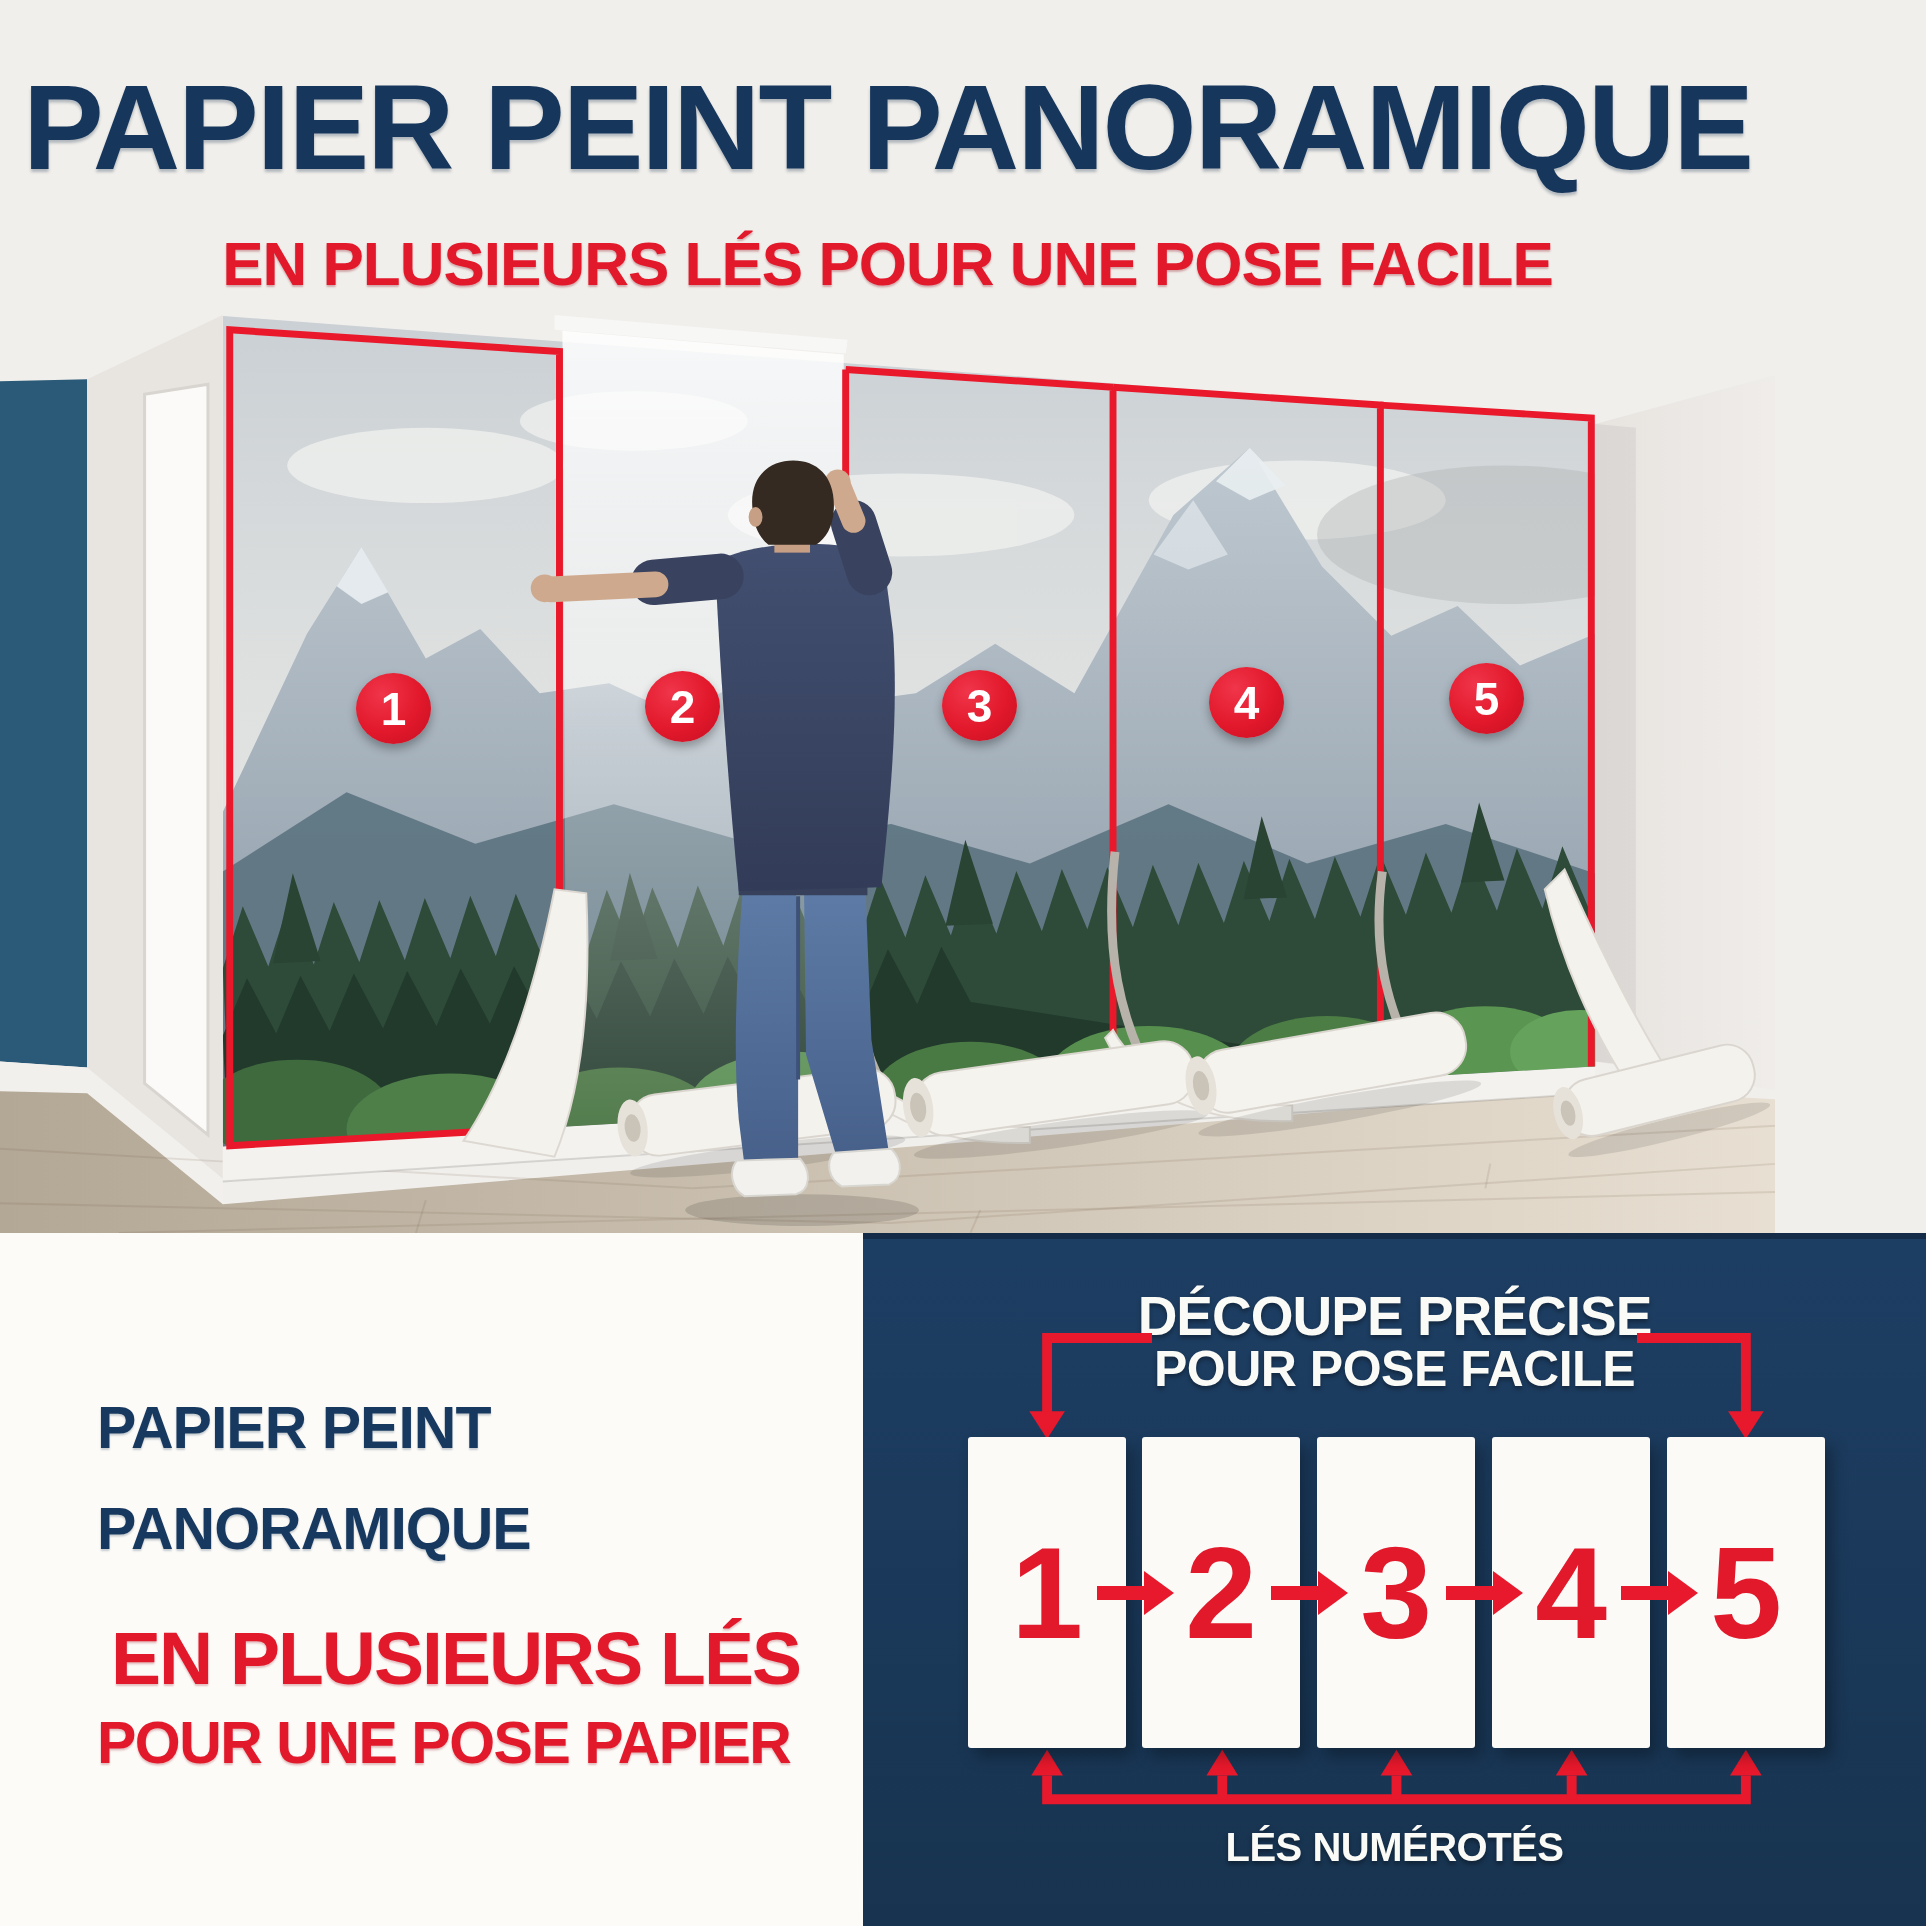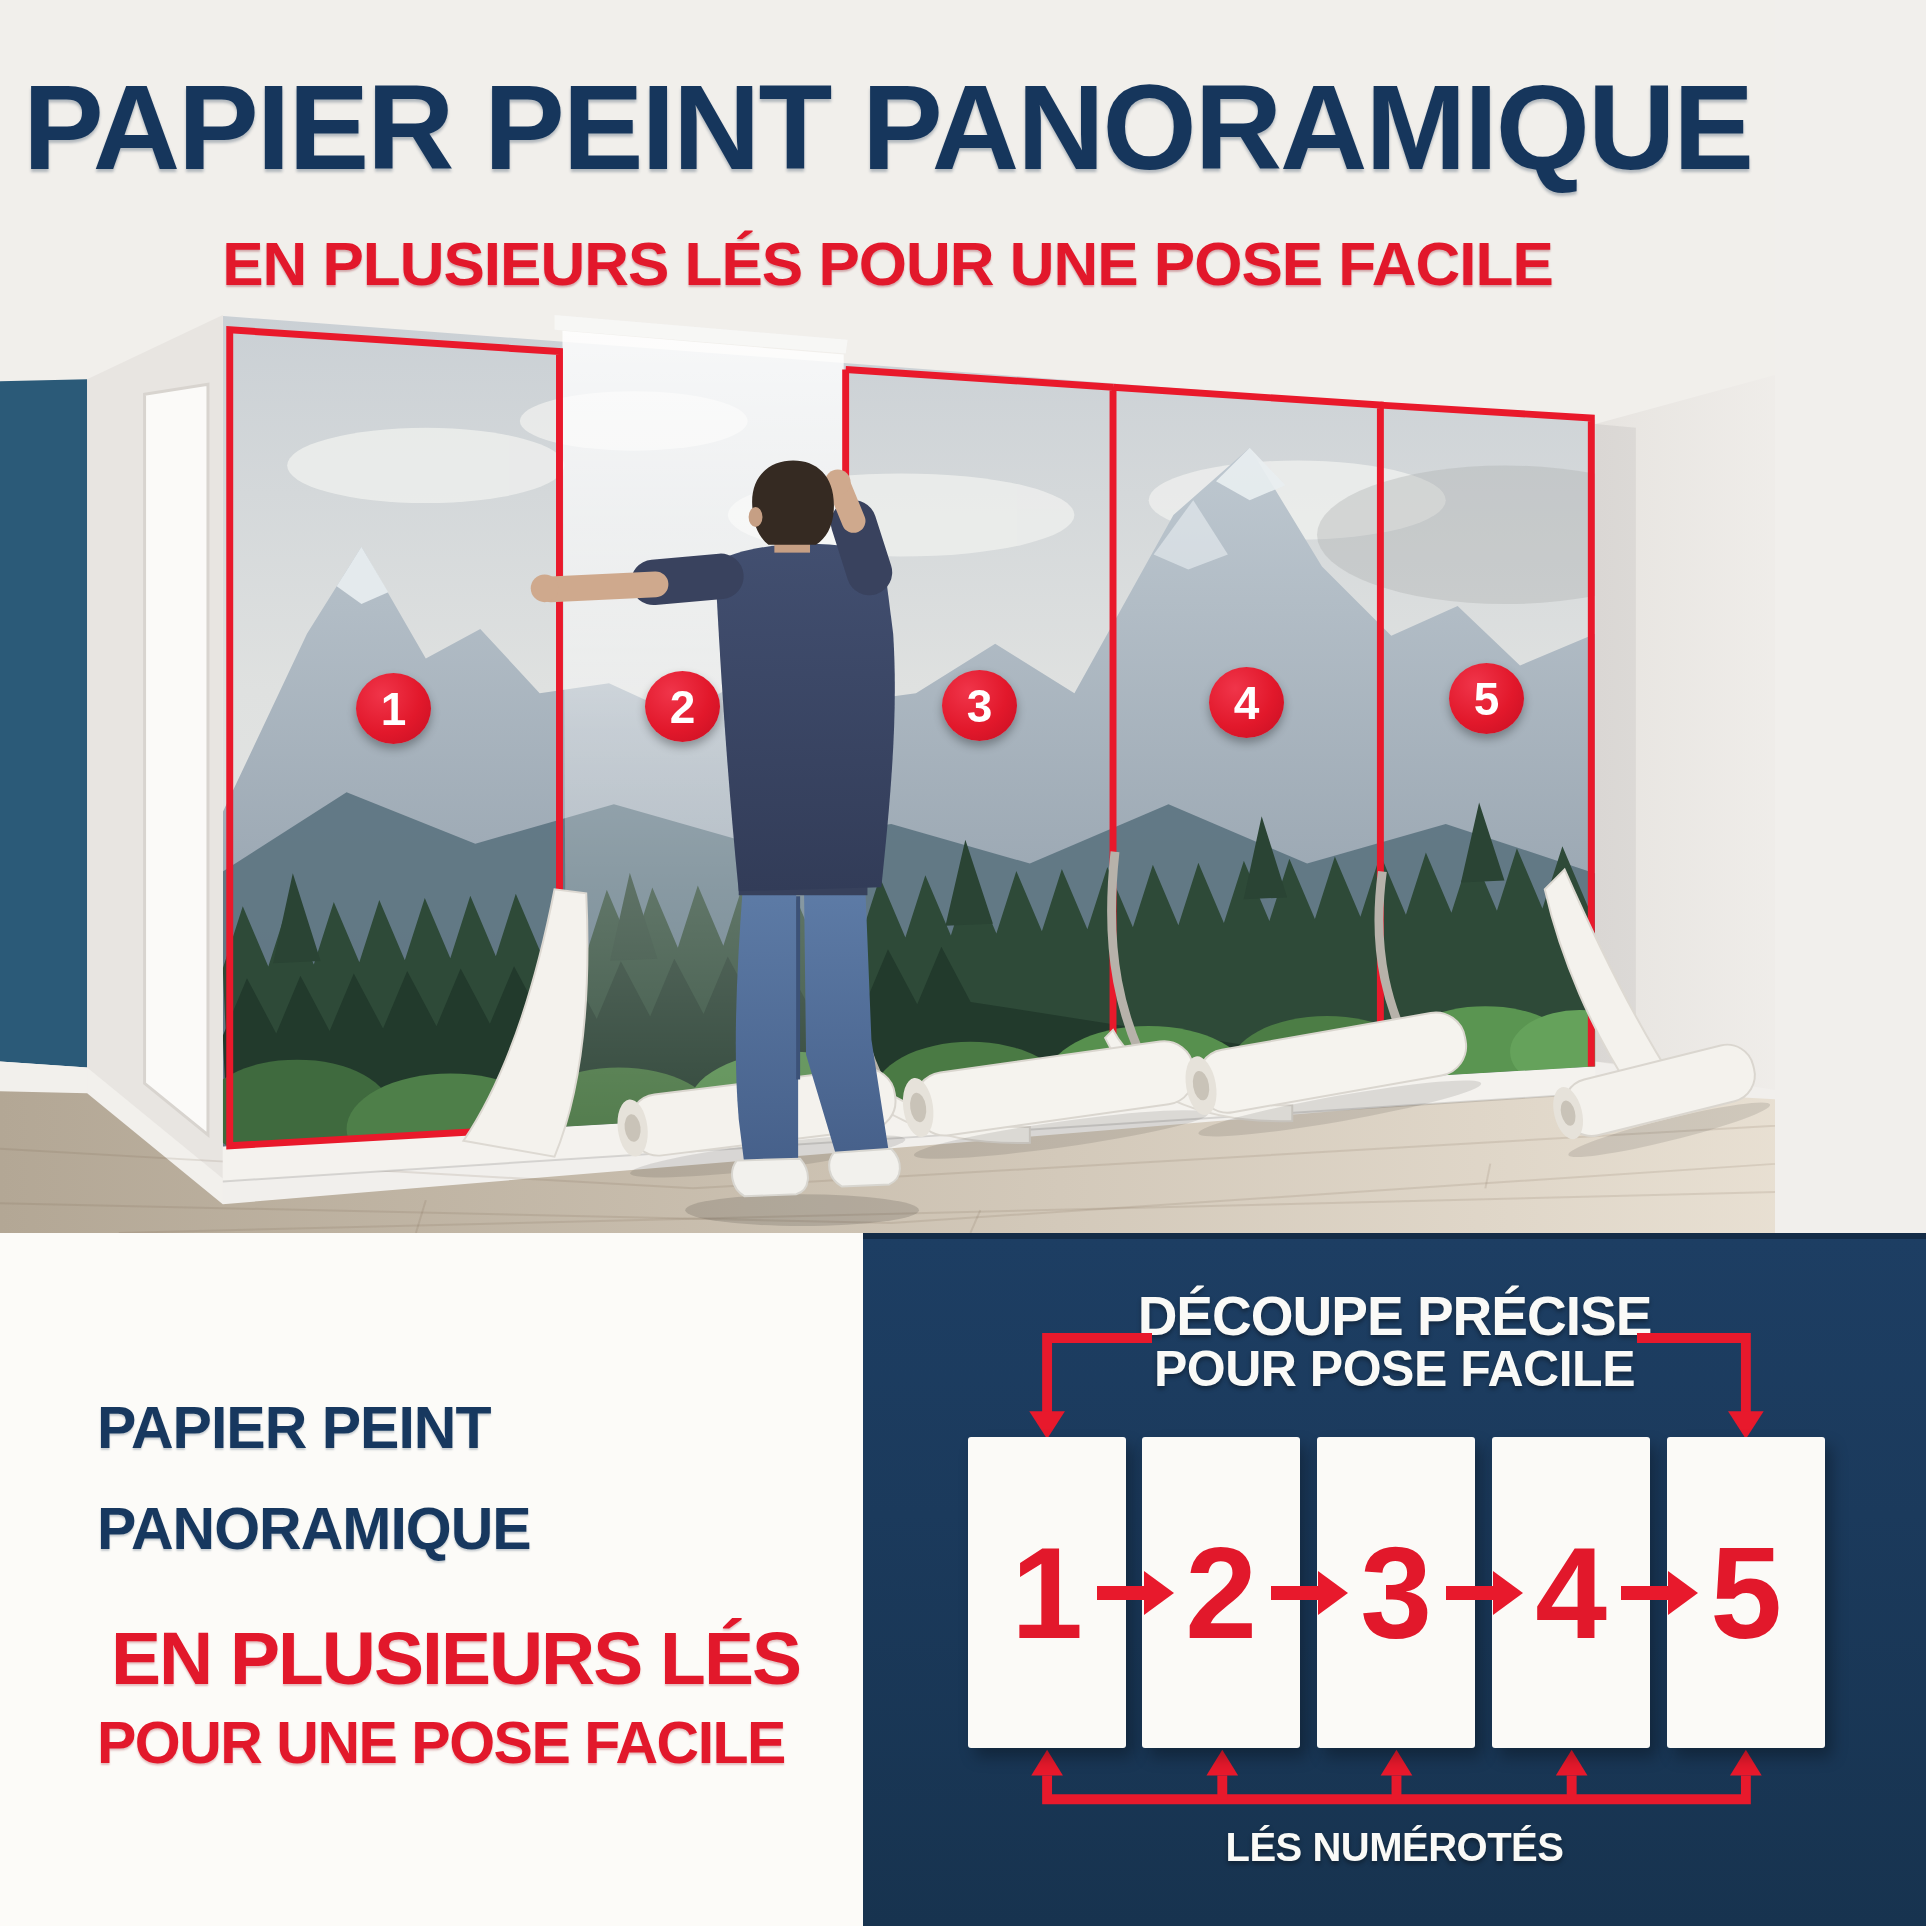--- a/index.html
+++ b/index.html
@@ -307,21 +307,21 @@
       </div>
     <div class="circle-badge" style="left:1449px;top:663px;">
       <span>5</span>
       </div>
   </div>
 
   <div class="bottom-left">
     <div class="bl-title" style="top:166px;">PAPIER PEINT</div>
     <div class="bl-title" style="top:267px;">PANORAMIQUE</div>
     <div class="bl-red1" style="top:388px;">EN PLUSIEURS LÉS</div>
-    <div class="bl-red2" style="top:481px;">POUR UNE POSE FACILE</div>
+    <div class="bl-red2" style="top:481px;">POUR UNE POSE PAPIER</div>
   </div>
 
   <div class="diagram">
 
     <div class="dg-head1">DÉCOUPE PRÉCISE</div>
     <div class="dg-head2">POUR POSE FACILE</div>
 
     <svg class="dg-svg" width="1063" height="694" viewBox="0 0 1074 701">
       <g stroke="#e8192c" stroke-width="10" fill="none">
         <path d="M292,100 L186,100 L186,176"></path>

